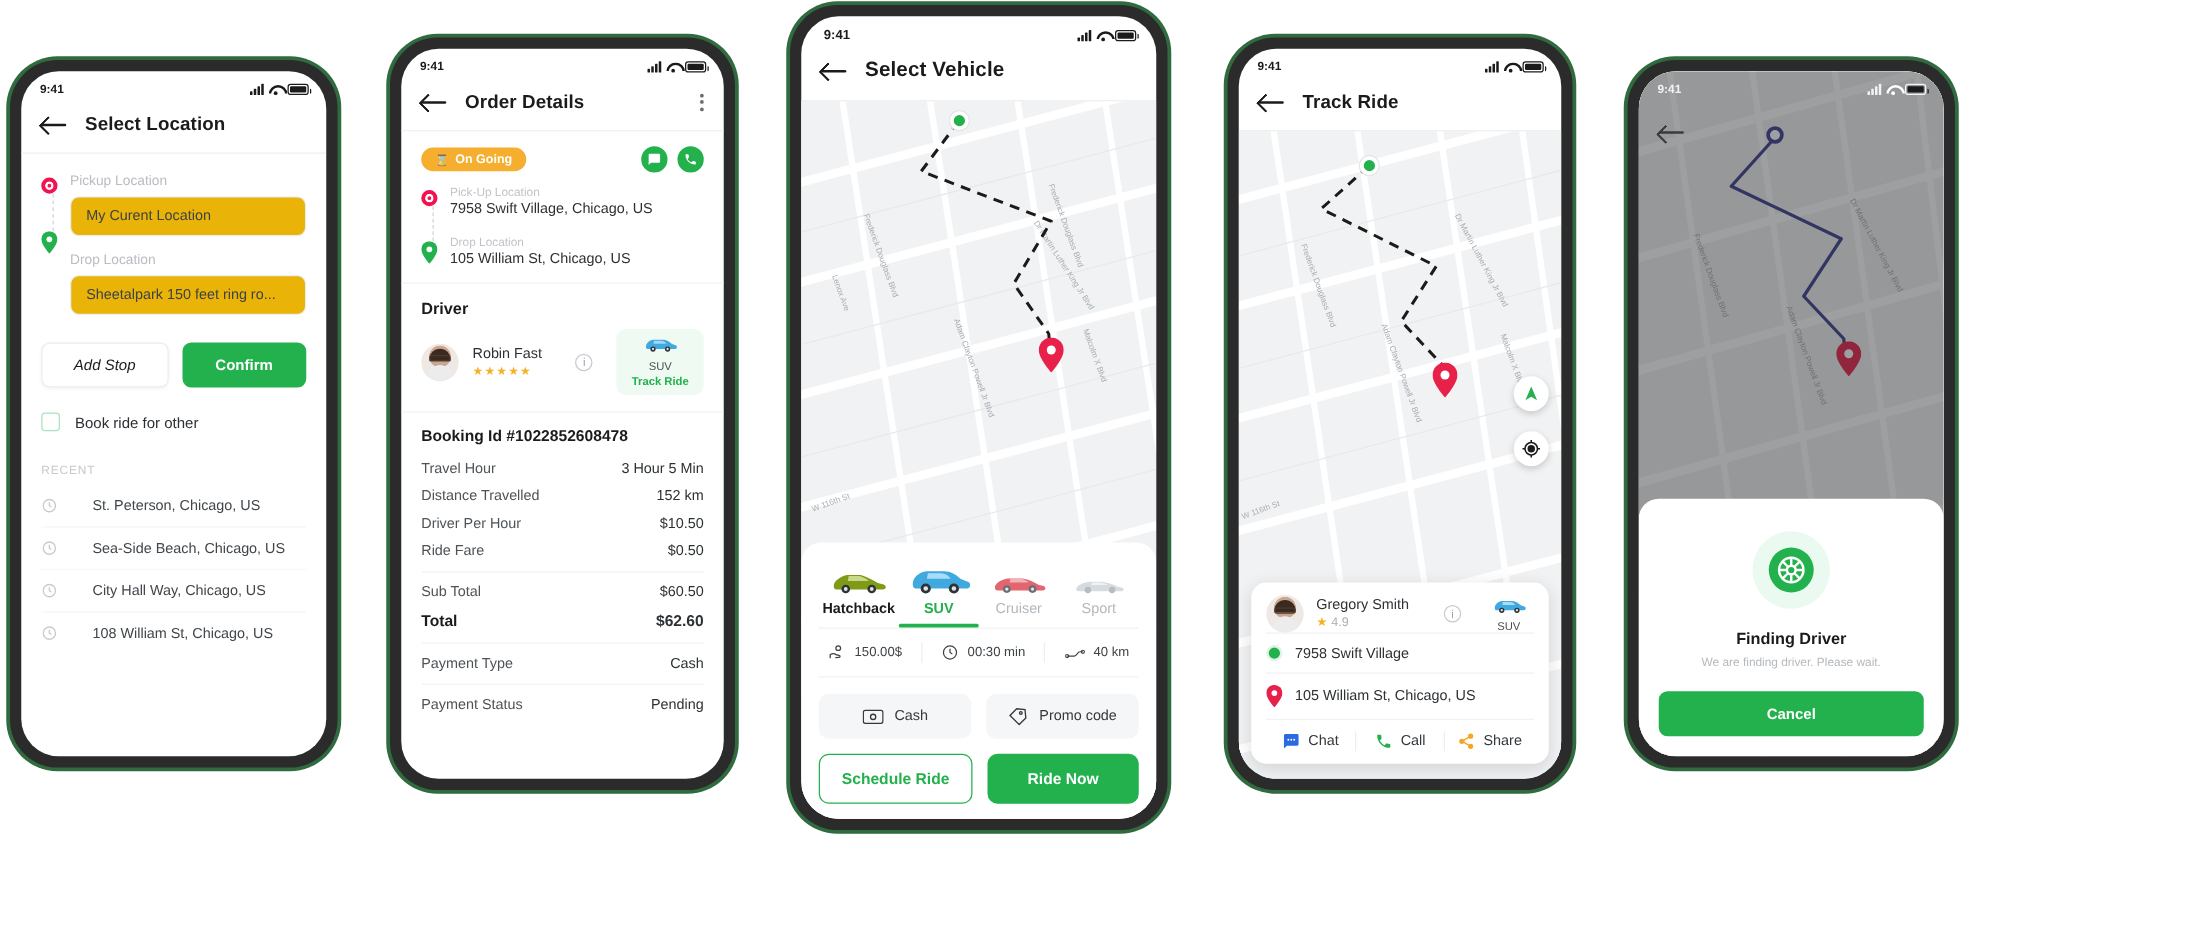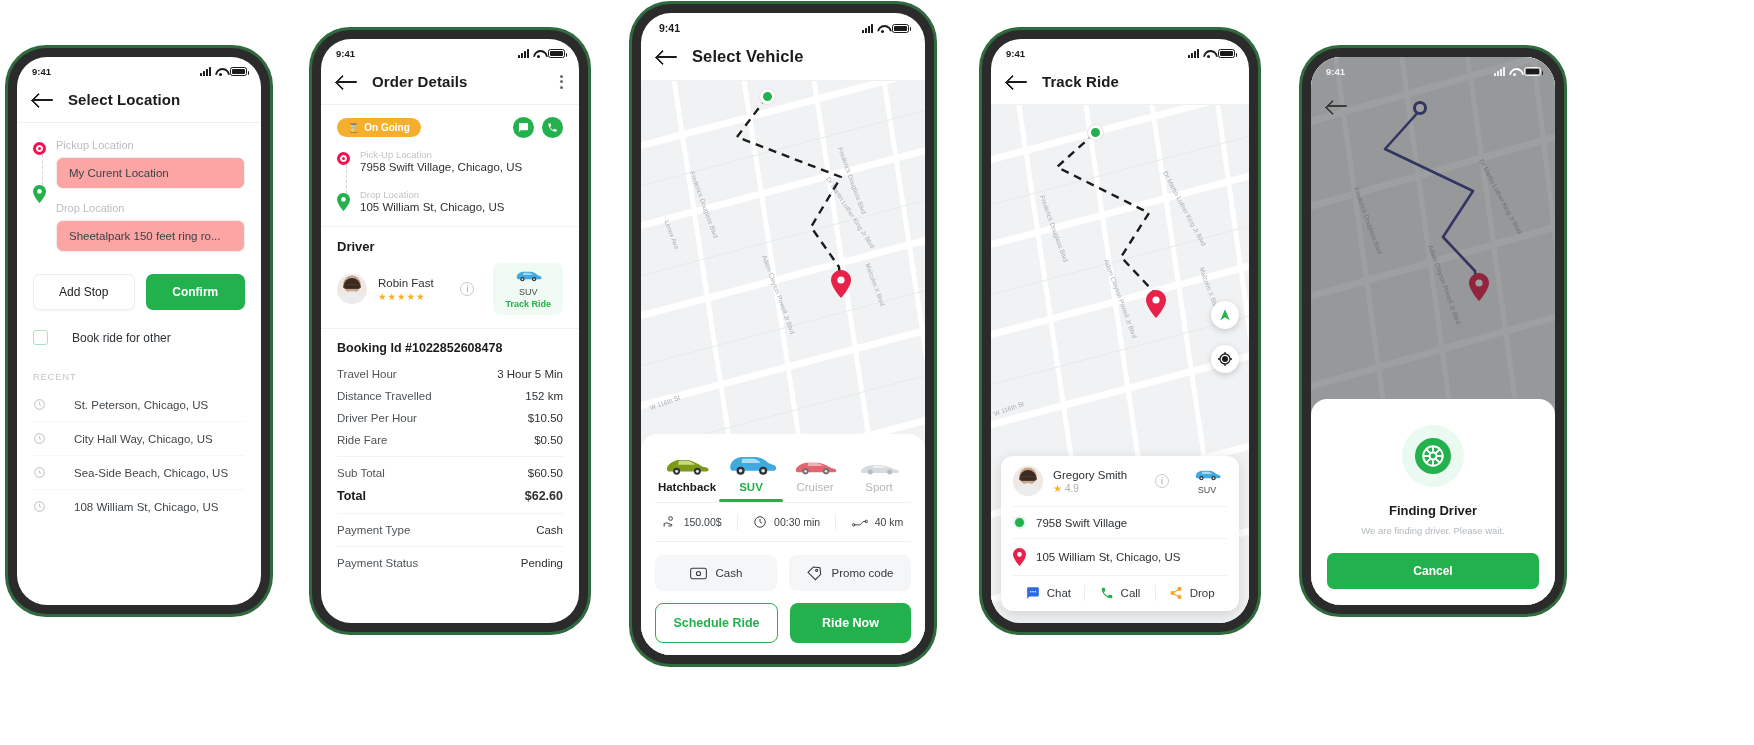--- a/index.html
+++ b/index.html
@@ -100,37 +100,37 @@
   .pin-green, .pin-red {
     width: 13px; height: 18px; flex: 0 0 auto; position: relative;
   }
   .pin-green svg, .pin-red svg { width: 100%; height: 100%; display:block; }
   .dashline { border-left: 1.5px dashed #cfd3d6; height: 30px; margin-left: 6px; }
 
   
   .s1-body { padding: 16px 16px 0 16px; }
   .s1-field {
     border: 1px solid #eceef0; border-radius: 7px; padding: 9px 12px;
-    font-size: 11.5px; color: #3d4246; margin-top: 6px; background:#fca5a5;
+    font-size: 11.5px; color: #3d4246; margin-top: 6px; background:#eab308;
   }
   .s1-label { font-size: 11px; }
   .s1-locrow { display:flex; gap: 10px; }
   .s1-locrail { display:flex; flex-direction:column; align-items:center; padding-top:3px; }
   .s1-btns { display:flex; gap: 11px; margin-top: 22px; }
   .btn-outline {
     flex:1; border:1px solid #ededed; border-radius:7px; background:#fff;
     padding:10px 0; font-size:12px; color:#1b1b1b; text-align:center; cursor:pointer;
-    font-family:"Liberation Sans", sans-serif; box-shadow: 0 1px 3px rgba(0,0,0,.05);
+    font-family:"Liberation Sans", sans-serif; box-shadow: 0 1px 3px rgba(0,0,0,.05); font-style: italic;
   }
   .btn-green {
     flex:1; border:none; border-radius:7px; background:#22b14c;
     padding:10px 0; font-size:12px; color:#fff; font-weight:bold; text-align:center; cursor:pointer;
     font-family:"Liberation Sans", sans-serif;
   }
-  .chkrow { display:flex; align-items:center; gap:24px; margin-top:20px; }
+  .chkrow { display:flex; align-items:center; gap:12px; margin-top:20px; }
   .chkbox { width:15px; height:15px; border:1.4px solid #a9e3bf; border-radius:3px; background:#fff; }
   .chklabel { font-size:12px; color:#2c3034; }
   .recent-hdr { font-size:9.5px; letter-spacing:.7px; color:#c5c9cd; margin:26px 0 6px 0; }
   .recent-item {
     display:flex; align-items:center; gap:28px; padding:10px 0;
     border-bottom:1px solid #f5f6f7; font-size:11.5px; color:#41464a; cursor:pointer;
   }
   .recent-item:last-child { border-bottom:none; }
   .clock-icon { width:13px; height:13px; flex:0 0 auto; }
 
@@ -243,21 +243,21 @@
     flex:1; border:none; border-radius:8px; background:#22b14c; color:#fff;
     font-weight:bold; font-size:12.5px; padding:12px 0; cursor:pointer;
     font-family:"Liberation Sans", sans-serif;
   }
 
   
   .track-card {
     position:absolute; left:10px; right:10px; bottom:12px; background:#fff;
     border-radius:12px; box-shadow:0 3px 14px rgba(0,0,0,.13); padding:10px 12px 10px 12px;
   }
-  .tc-top { display:flex; align-items:center; gap:10px; padding-bottom:10px;
+  .tc-top { display:flex; align-items:center; gap:10px; 
             border-bottom:1px solid #f1f2f3; }
   .tc-name { font-size:11.5px; color:#2d3134; }
   .tc-rating { font-size:10px; color:#a9aeb3; display:flex; align-items:center; gap:3px; margin-top:2px; }
   .tc-loc { display:flex; align-items:center; gap:10px; font-size:11.5px; color:#2d3134;
             padding:9px 0; }
   .tc-actions { display:flex; align-items:center; border-top:1px solid #f1f2f3; padding-top:9px; }
   .tc-act { flex:1; display:flex; align-items:center; justify-content:center; gap:7px;
             font-size:11.5px; color:#33383c; cursor:pointer; }
   .cancel-btn {
     margin-top:9px; border:1px solid #eeeff0; border-radius:8px; background:#fff;
@@ -355,30 +355,30 @@
           </span>
           <span>St. Peterson, Chicago, US</span>
         </div>
         <div class="recent-item">
           <span class="clock-icon">
             <svg viewBox="0 0 24 24" fill="none" stroke="#c8ccd0" stroke-width="2">
                 <circle cx="12" cy="12" r="9"></circle>
                 <path d="M12 7v5l3 2"></path>
               </svg>
           </span>
-          <span>City Hall Way, Chicago, US</span>
+          <span>Sea-Side Beach, Chicago, US</span>
         </div>
         <div class="recent-item">
           <span class="clock-icon">
             <svg viewBox="0 0 24 24" fill="none" stroke="#c8ccd0" stroke-width="2">
                 <circle cx="12" cy="12" r="9"></circle>
                 <path d="M12 7v5l3 2"></path>
               </svg>
           </span>
-          <span>Sea-Side Beach, Chicago, US</span>
+          <span>City Hall Way, Chicago, US</span>
         </div>
         <div class="recent-item">
           <span class="clock-icon">
             <svg viewBox="0 0 24 24" fill="none" stroke="#c8ccd0" stroke-width="2">
                 <circle cx="12" cy="12" r="9"></circle>
                 <path d="M12 7v5l3 2"></path>
               </svg>
           </span>
           <span>108 William St, Chicago, US</span>
         </div>
@@ -845,21 +845,21 @@
               <span>Call</span>
             </span>
             <span class="vsep"></span>
             <span class="tc-act">
               <svg width="14" height="14" viewBox="0 0 24 24" fill="none" stroke="#f5a623" stroke-width="2">
                 <circle cx="18" cy="5" r="2.6" fill="#f5a623"></circle>
                   <circle cx="6" cy="12" r="2.6" fill="#f5a623"></circle>
                   <circle cx="18" cy="19" r="2.6" fill="#f5a623"></circle>
                 <path d="M8.3 10.8l7.4-4.3M8.3 13.2l7.4 4.3"></path>
               </svg>
-              <span>Drop</span>
+              <span>Share</span>
             </span>
           </div>
 
         </div>
       </div>
     </div>
   </div>
 
   <div class="phone" id="phone5">
     <div class="screen">

